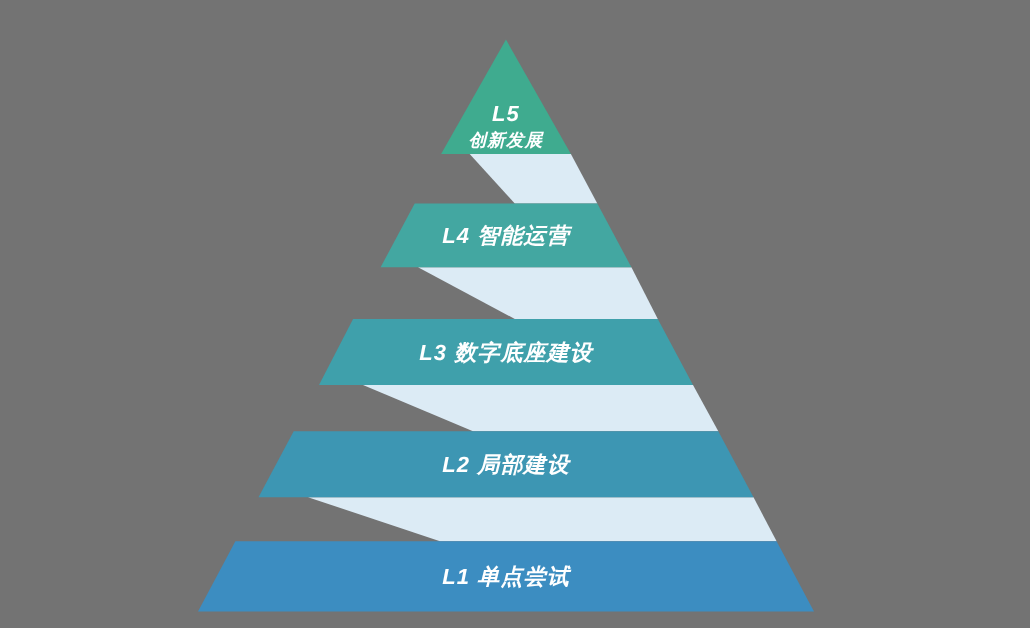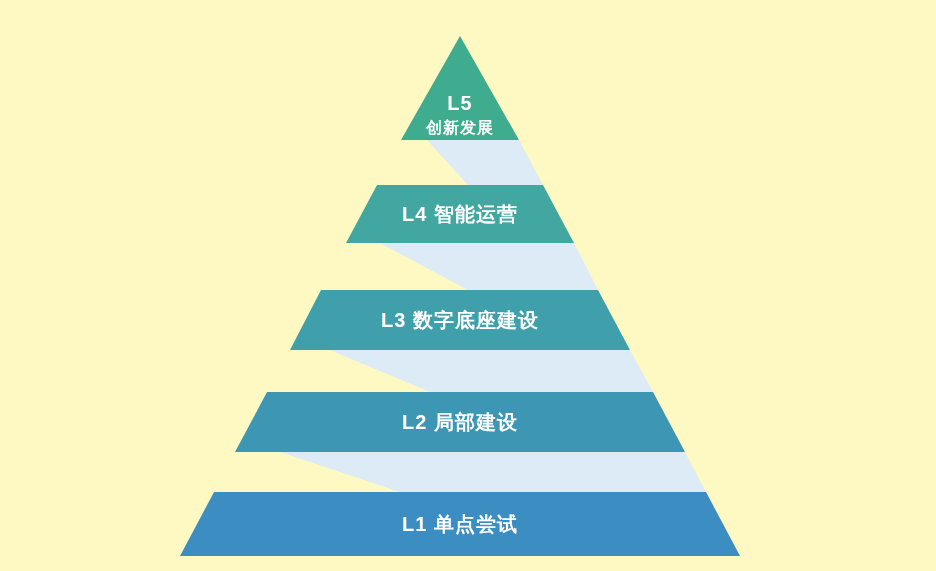--- a/index.html
+++ b/index.html
@@ -8,21 +8,22 @@
     background: #ffffff;
     width: 936px;
     height: 571px;
     overflow: hidden;
     font-family: "Liberation Sans", sans-serif;
   }
   .stage {
     position: relative;
     width: 936px;
     height: 571px;
-    background: #fef9c3;
+    background: #737373;
+    font-style: italic;
   }
   svg {
     display: block;
   }
   .level-label {
     fill: #ffffff;
     font-family: "Liberation Sans", "DejaVu Sans", sans-serif;
     font-weight: bold;
     text-anchor: middle;
     letter-spacing: 1px;

